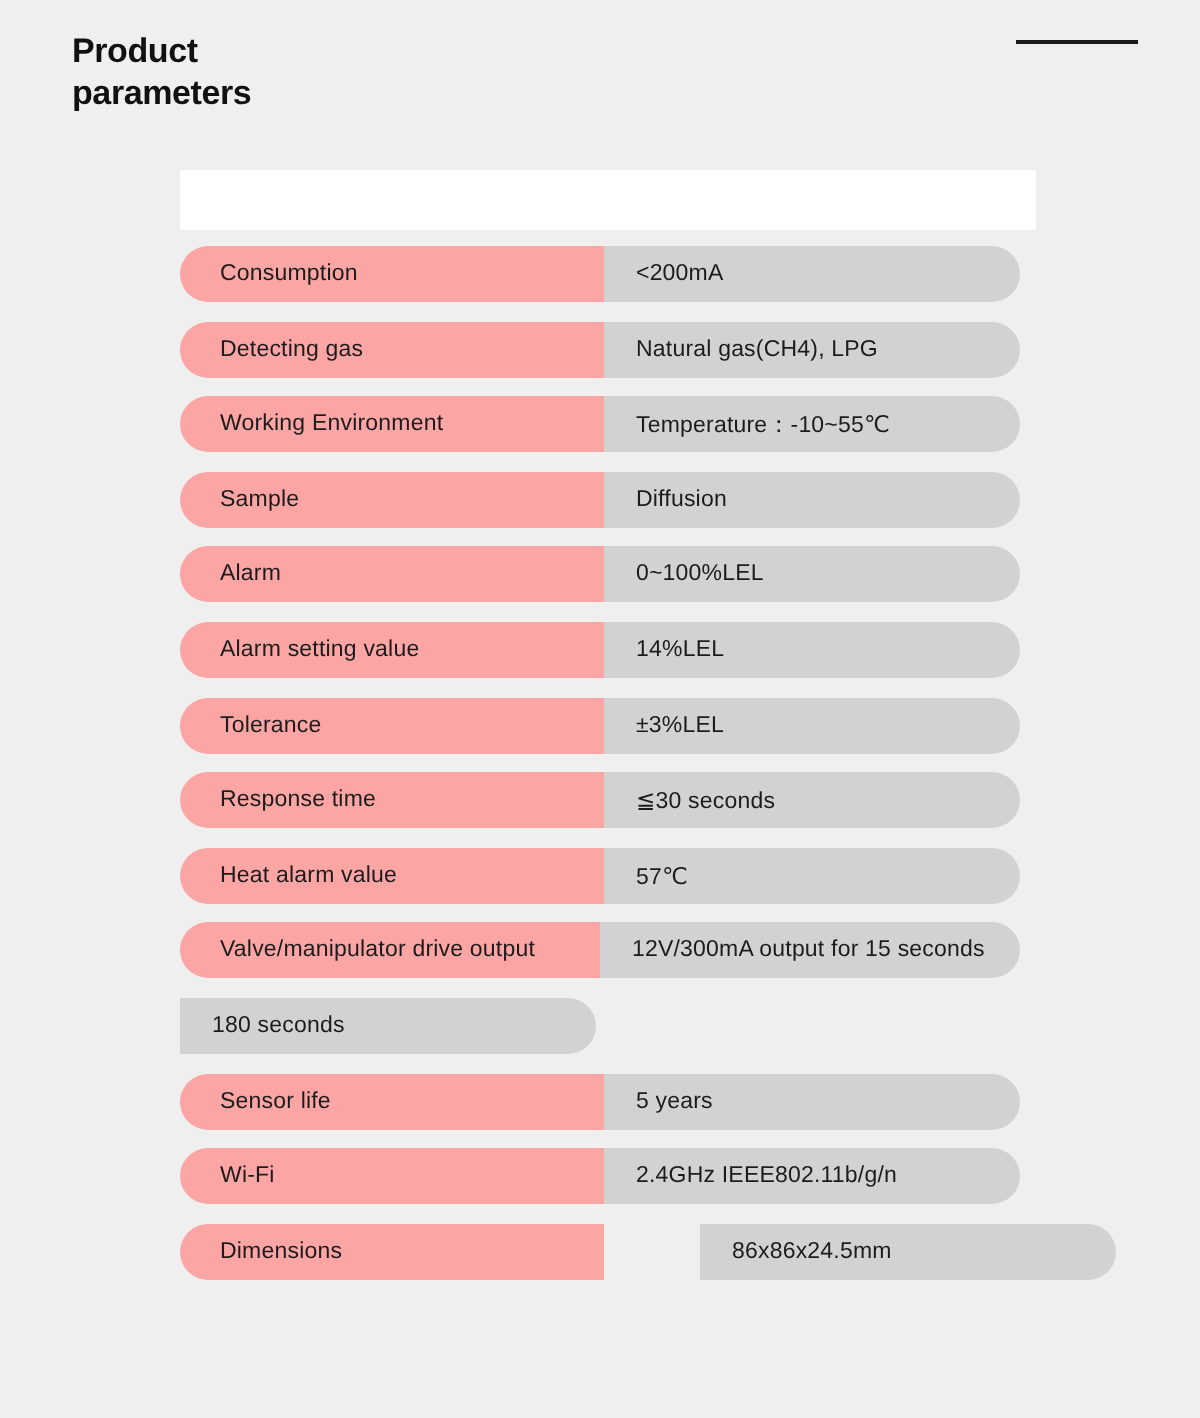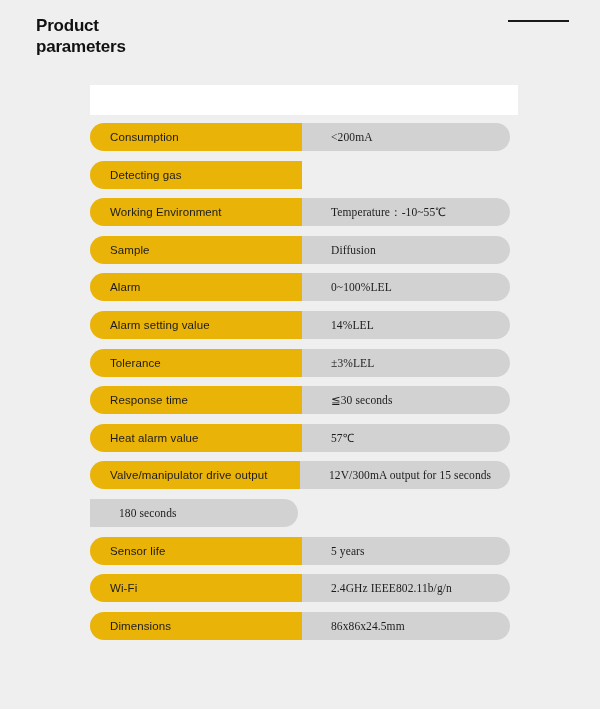--- a/index.html
+++ b/index.html
@@ -65,49 +65,49 @@
   }
   .spec-row {
     position: relative;
     display: flex;
     align-items: stretch;
     height: 28px;
     margin-bottom: 9.6px;
   }
   .spec-row:last-child {
     margin-bottom: 0;
+    gap: 48px;
   }
   .cell-label {
     width: 212px;
     flex: 0 0 212px;
-    background: #eab308;
+    background: #fca5a5;
     border-radius: 14px 0 0 14px;
     display: flex;
     align-items: center;
     box-sizing: border-box;
     padding-left: 20px;
     font-size: 11.5px;
     color: #1c1c1c;
     letter-spacing: 0.1px;
   }
   .cell-value {
     width: 208px;
     flex: 0 0 208px;
     background: #d2d2d2;
     border-radius: 0 14px 14px 0;
     display: flex;
     align-items: center;
     box-sizing: border-box;
-    padding-left: 29px;
+    padding-left: 16px;
     font-size: 11.5px;
     color: #1c1c1c;
     letter-spacing: 0.1px;
     white-space: nowrap;
     overflow: hidden;
-    font-family: Liberation Serif, serif;
   }
   .spec-row.is-wide .cell-label {
     width: 210px;
     flex: 0 0 210px;
   }
   .spec-row.is-wide .cell-value {
     width: 210px;
     flex: 0 0 210px;
   }
 </style>
@@ -122,20 +122,21 @@
 
 <div class="spec-table">
   <div class="spec-head"></div>
   <div class="spec-rows">
       <div class="spec-row">
         <div class="cell-label">Consumption</div>
         <div class="cell-value">&lt;200mA</div>
       </div>
       <div class="spec-row">
         <div class="cell-label">Detecting gas</div>
+        <div class="cell-value">Natural gas(CH4), LPG</div>
       </div>
       <div class="spec-row">
         <div class="cell-label">Working Environment</div>
         <div class="cell-value">Temperature：-10~55℃</div>
       </div>
       <div class="spec-row">
         <div class="cell-label">Sample</div>
         <div class="cell-value">Diffusion</div>
       </div>
       <div class="spec-row">

